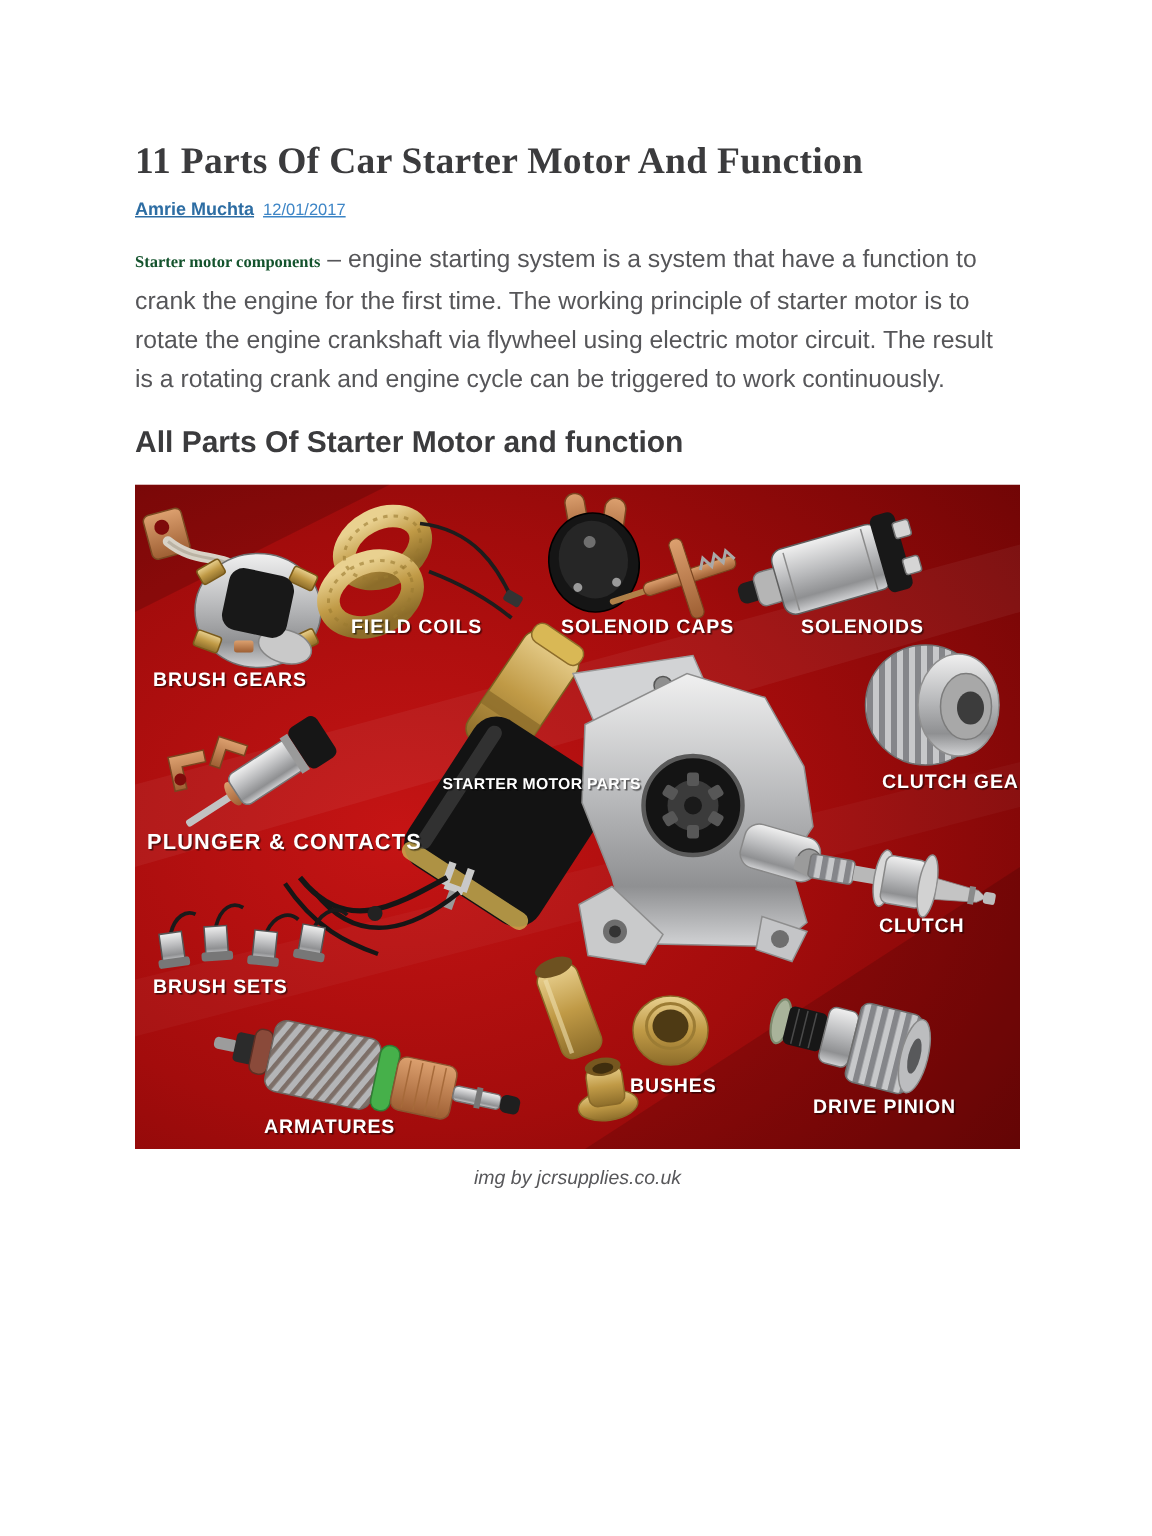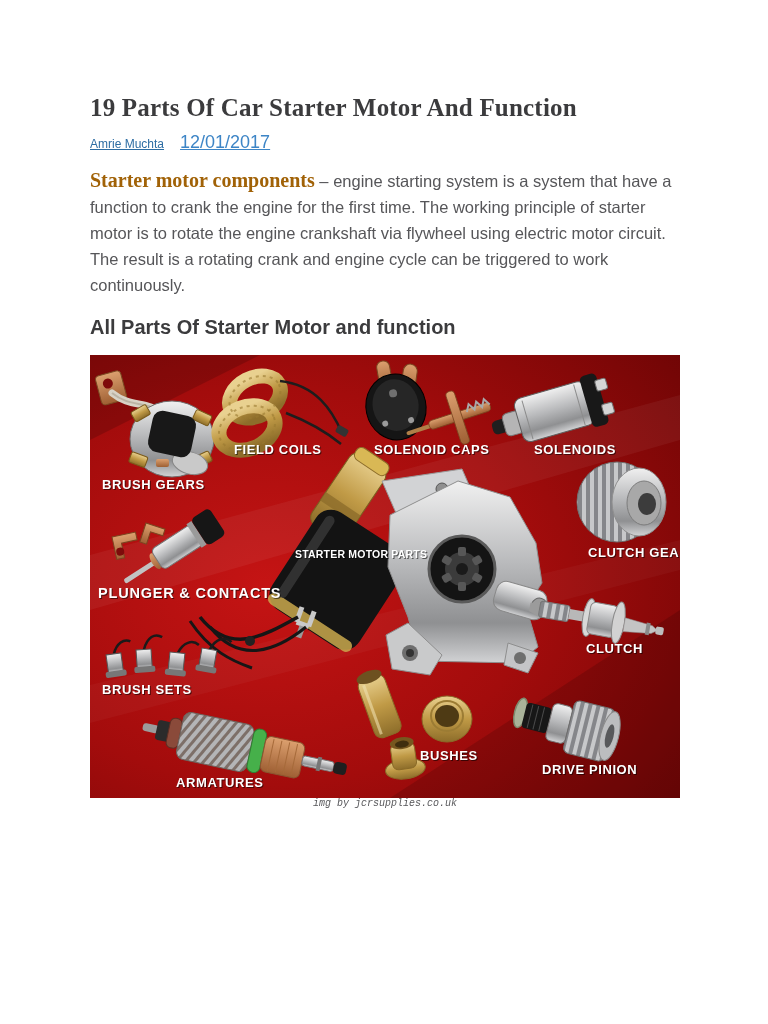--- a/index.html
+++ b/index.html
@@ -3,43 +3,43 @@
 <meta charset="utf-8">
 <style>
   html,body{margin:0;padding:0;background:#fff;}
   .page{position:relative;width:768px;height:1024px;background:#ffffff;overflow:hidden;
         font-family:"Liberation Sans",sans-serif;}
   .content{position:absolute;left:90px;top:92px;width:592px;}
   h1.title{margin:0;font-family:"Liberation Serif",serif;font-weight:bold;
            font-size:25px;line-height:1.25;color:#3b3b3d;letter-spacing:.2px;}
   .byline{margin-top:9px;font-size:12px;}
   .byline a{text-decoration:underline;cursor:pointer;}
-  .byline .author{color:#2d6da3;font-weight:normal;margin-right:16px;}
-  .byline .date{color:#3d85c6;font-weight:normal;font-size:18px;}
+  .byline .author{color:#2d6da3;font-weight:bold;margin-right:6px;}
+  .byline .date{color:#3d85c6;font-weight:normal;font-size:11px;}
   p.para{margin:0;margin-top:14px;font-size:16.5px;line-height:26px;color:#565659;width:582px;}
   p.para + p.para{margin-top:24px;}
-  .lead{font-family:"Liberation Serif",serif;font-weight:bold;color:#a16207;font-size:20px;}
+  .lead{font-family:"Liberation Serif",serif;font-weight:bold;color:#14532d;font-size:11px;}
   h2.section{margin:0;margin-top:17px;font-size:20px;line-height:1.2;font-weight:bold;color:#3b3b3d;}
   figure.fig{margin:0;margin-top:16px;width:590px;}
   figure.fig svg{display:block;}
-  figcaption.cap{text-align:center;font-family:Liberation Mono, monospace;
-                 font-style:italic;font-size:10px;color:#57575a;}
+  figcaption.cap{margin-top:11px;text-align:center;font-family:Liberation Sans, sans-serif;
+                 font-style:italic;font-size:13px;color:#57575a;}
   
   .pl{font-family:"Liberation Sans",sans-serif;font-weight:bold;font-size:13px;
       letter-spacing:.6px;fill:#ffffff;filter:drop-shadow(1px 1.5px 0 rgba(0,0,0,.55));}
   .pl-sm{font-size:10.5px;letter-spacing:.2px;}
   .pl-lg{font-size:14.5px;letter-spacing:.8px;}
 </style>
 </head>
 <body>
 
 <div class="page">
   <div class="content">
 
-    <h1 class="title">19 Parts Of Car Starter Motor And Function</h1>
+    <h1 class="title">11 Parts Of Car Starter Motor And Function</h1>
 
     <div class="byline">
       <a class="author">Amrie Muchta</a><a class="date">12/01/2017</a>
     </div>
 
     <p class="para"><span class="lead">Starter motor components</span><span> – engine starting system is a system that have a function to crank the engine for the first time. The working principle of starter motor is to rotate the engine crankshaft via flywheel using electric motor circuit. The result is a rotating crank and engine cycle can be triggered to work continuously.</span></p>
 
 
     <h2 class="section">All Parts Of Starter Motor and function</h2>
 

